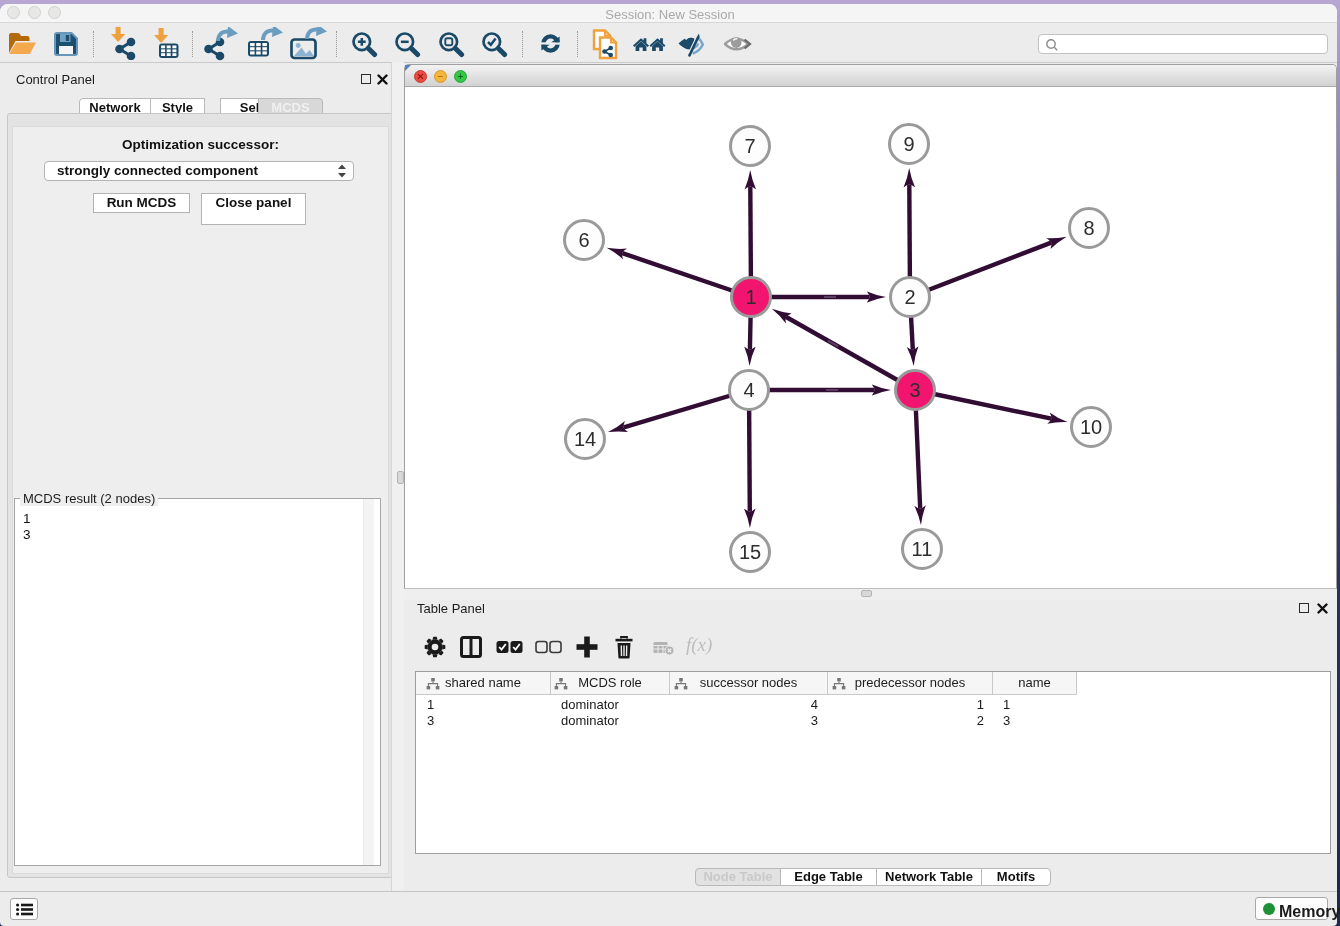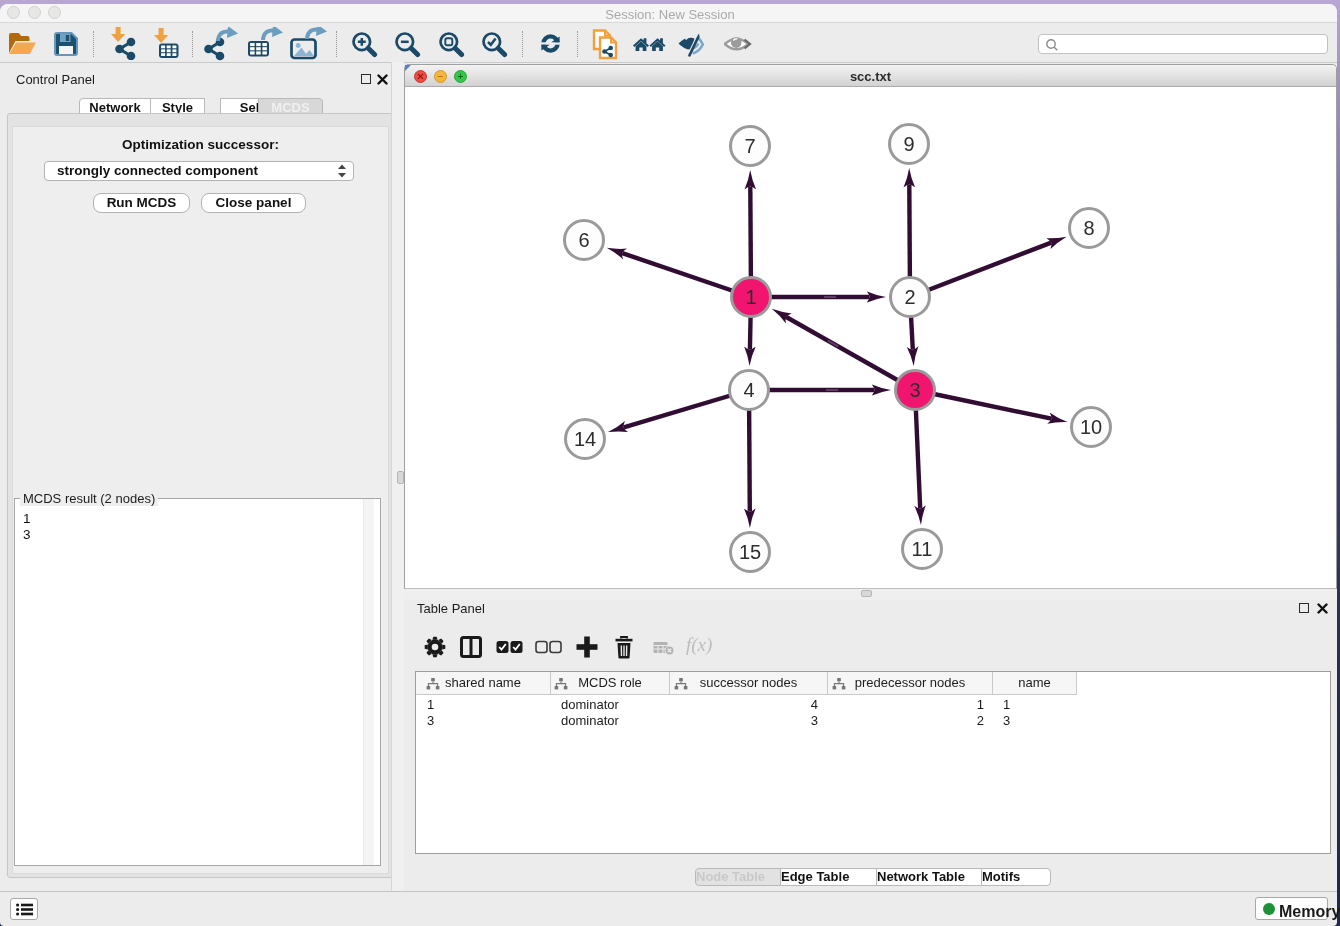--- a/index.html
+++ b/index.html
@@ -11,40 +11,40 @@
 #titlebar { left:0; top:4px; width:1337px; height:19px; background:#f5f5f5; border-radius:8px 8px 0 0; border-bottom:1px solid #d8d8d8; }
 .tl { position:absolute; width:13px; height:13px; border-radius:50%; background:#e7e7e5; border:1px solid #d1d1cf; top:6px; }
 #apptitle { left:470px; top:7px; width:400px; text-align:center; font-size:13px; color:#a9a9a9; }
 .vsep { border-left:1px dotted #999; width:0; top:31px; height:26px; }
 #toolbot { left:0; top:62px; width:1337px; height:1px; background:#c9c9c9; }
 #search { left:1038px; top:34px; width:290px; height:20px; background:#fff; border:1px solid #c2c2c2; border-radius:4px; }
 
 .tab { position:absolute; top:98px; height:19px; background:#fff; border:1px solid #b9b9b9; font-size:13px; font-weight:bold; line-height:17px; text-align:center; color:#111; }
 #cpouter { left:7px; top:113px; width:386px; height:765px; background:#e3e3e3; border:1px solid #c6c6c6; border-radius:3px; }
 #cpinner { left:12px; top:126px; width:377px; height:748px; background:#eeeeee; border:1px solid #dadada; }
-.btn { position:absolute; background:#fff; border:1px solid #b3b3b3; border-radius:8px; font-size:13.5px; font-weight:bold; text-align:center; color:#111; }
+.btn { position:absolute; background:#fff; border:1px solid #b3b3b3; border-radius:0; font-size:13.5px; font-weight:bold; text-align:center; color:#111; }
 #fieldset { left:14px; top:498px; width:367px; height:368px; border:1px solid #a6a6a6; background:#fff; }
 #legend { left:20px; top:491px; background:#eeeeee; padding:0 3px; font-size:13px; color:#1c1c1c; }
 #scrolltrack { left:363px; top:499px; width:11px; height:366px; background:#f4f4f4; border-left:1px solid #eaeaea; }
 
 #vsplit { left:391px; top:62px; width:13px; height:829px; background:#f0f0f0; border-left:1px solid #d6d6d6; }
 #vgrab { left:397px; top:471px; width:7px; height:13px; background:#d8d8d8; border:1px solid #b5b5b5; border-radius:2px; }
 #hsplit { left:404px; top:589px; width:933px; height:11px; background:#efefef; }
 #hgrab { left:861px; top:590px; width:11px; height:7px; background:#d8d8d8; border:1px solid #b5b5b5; border-radius:2px; }
 
 #sccwin { left:404px; top:64px; width:933px; height:525px; border:1px solid #9f9f9f; border-bottom:1px solid #bdbdbd; border-radius:5px 5px 0 0; background:#fff; overflow:hidden; }
 #scctbar { position:absolute; left:0; top:0; width:100%; height:22px; background:linear-gradient(180deg,#f3f3f3,#dcdcdc 70%,#d2d2d2); border-bottom:1px solid #aaa; }
 #scctitle { position:absolute; left:0; top:4px; width:100%; text-align:center; font-size:13px; font-weight:bold; color:#2b2b2b; }
 .mtl { position:absolute; top:5px; width:13px; height:13px; border-radius:50%; font-size:10px; line-height:12px; text-align:center; }
 
 #tblheader { left:416px; top:672px; height:23px; display:flex; }
 .hc { position:relative; background:#f6f6f6; border-right:1px solid #c9c9c9; border-bottom:1px solid #c9c9c9; font-size:13px; color:#1c1c1c; text-align:center; line-height:22px; }
 #tblbox { left:415px; top:671px; width:916px; height:183px; border:1px solid #9e9e9e; background:#fff; }
 .cell { position:absolute; font-size:13px; color:#1a1a1a; }
-.btab { position:absolute; top:868px; height:18px; background:#fff; border:1px solid #b9b9b9; font-size:13px; font-weight:bold; line-height:16px; color:#111; }
+.btab { position:absolute; top:868px; height:18px; background:#fff; border:1px solid #b9b9b9; font-size:13px; font-weight:bold; line-height:16px; text-align:center; color:#111; }
 #statline { left:0; top:891px; width:1337px; height:1px; background:#c3c3c3; }
 #listbtn { left:10px; top:898px; width:28px; height:22px; background:#fdfdfd; border:1px solid #a8a8a8; border-radius:3px; }
 #membtn { left:1255px; top:897px; width:73px; height:23px; background:#fdfdfd; border:1px solid #a8a8a8; border-radius:3px; }
 .icon { position:absolute; }
 </style>
 </head>
 <body>
 <div id="appbg"></div>
 <div id="titlebar" class="ab"></div>
 <div class="tl" style="left:7px;"></div>
@@ -204,33 +204,32 @@
 <div class="tab" style="left:258px;width:65px;border-radius:0 4px 4px 0;background:#d8d8d8;color:#f0f0f0;">MCDS</div>
 <div id="cpouter" class="ab"></div>
 <div id="cpinner" class="ab"></div>
 <div class="ab" style="left:44px;top:137px;width:313px;text-align:center;font-size:13.5px;font-weight:bold;color:#111;">Optimization successor:</div>
 <div class="ab" style="left:44px;top:161px;width:310px;height:20px;background:#fff;border:1px solid #b3b3b3;border-radius:4px;font-size:13.5px;font-weight:bold;line-height:18px;color:#111;padding-left:12px;">strongly connected component</div>
 <svg class="icon" style="left:337px;top:164px;" width="10" height="14" viewBox="0 0 10 14">
     <path d="M5,0.5 L9,5 L1,5 Z" fill="#444"></path>
     <path d="M5,13.5 L9,9 L1,9 Z" fill="#444"></path>
   </svg>
 <div class="btn" style="left:93px;top:193px;width:97px;height:20px;line-height:18px;">Run MCDS</div>
-<div class="btn" style="left:201px;top:193px;width:105px;height:20px;line-height:18px;">Close panel</div>
+<div class="btn" style="left:201px;top:193px;width:105px;height:32px;line-height:18px;">Close panel</div>
 <div id="fieldset" class="ab"></div>
 <div id="legend" class="ab">MCDS result (2 nodes)</div>
 <div id="scrolltrack" class="ab"></div>
 <div class="ab" style="left:23px;top:511px;font-size:13.5px;color:#111;">1</div>
 <div class="ab" style="left:23px;top:527px;font-size:13.5px;color:#111;">3</div>
 
 <div id="vsplit" class="ab"></div>
 <div id="vgrab" class="ab"></div>
 
 <div id="sccwin" class="ab">
   <div id="scctbar"></div>
-  <div id="scctitle">scc.txt</div>
   <div class="mtl" style="left:9px;background:#ee4b42;border:1px solid #c33b33;color:#7c120d;">✕</div>
   <div class="mtl" style="left:29px;background:#f6b53d;border:1px solid #d29a2e;color:#8d5e12;">−</div>
   <div class="mtl" style="left:49px;background:#32c846;border:1px solid #2aa339;color:#0c5c18;">+</div>
 </div>
 <svg class="icon" style="left:404px;top:86px;" width="933" height="503" viewBox="0 0 933 503">
 <defs>
 <marker id="ah" markerWidth="21" markerHeight="13" refX="3" refY="6.2" orient="auto" markerUnits="userSpaceOnUse">
         <path d="M0,0.4 Q9,4.4 19.5,6.2 Q9,8 0,12 Q3,8.6 3,6.2 Q3,3.8 0,0.4 Z" fill="#310d34"></path>
       </marker>
 </defs>

